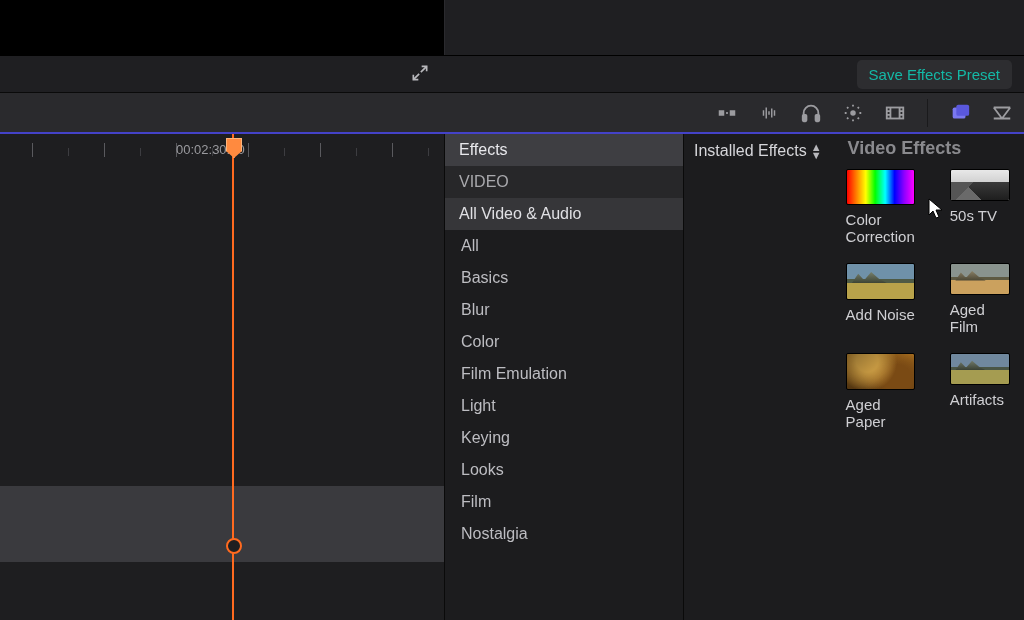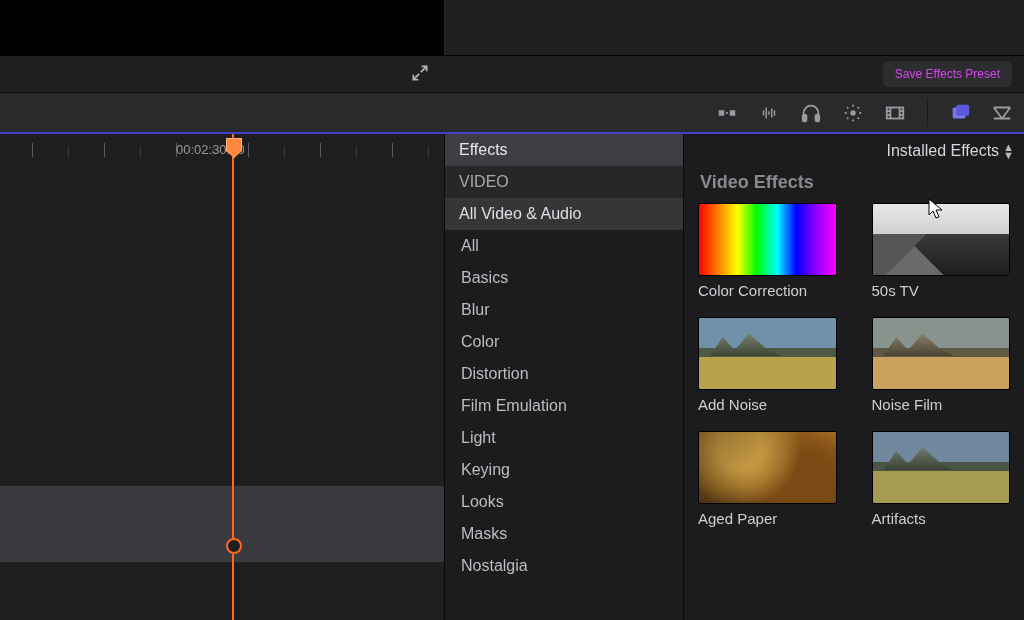--- a/index.html
+++ b/index.html
@@ -45,25 +45,25 @@
     flex: 1;
     background: #1f1f22;
     display: flex;
     justify-content: flex-end;
     align-items: center;
     padding-right: 12px;
     box-sizing: border-box;
   }
   .save-preset {
     background: #2d2d30;
-    color: #d946ef;
+    color: #14b8a6;
     border: none;
     border-radius: 5px;
     padding: 6px 12px;
-    font-size: 12px;
+    font-size: 15px;
     cursor: default;
   }
   .expand-icon svg { width: 20px; height: 20px; }
 
   
   .tools-row {
     height: 40px;
     background: #2a2a2d;
     display: flex;
     justify-content: flex-end;
@@ -149,21 +149,21 @@
   }
   .fx-row.header  { background:#3e3e42; color:#e8e8ec; font-weight:500; }
   .fx-row.selected{ background:#363639; color:#e0e0e4; }
   .fx-row.group   { color:#a9a9ad; background:#272729; font-weight:500; }
   .fx-row.item    { padding-left: 16px; }
 
   
   .fx-panel {
     flex:1;
     background:#1c1c1e;
-    display:flex; flex-direction:column;
+    display:flex; flex-direction:row;
     border-left:1px solid #0a0a0a;
   }
   .fx-panel-top {
     height:34px; display:flex; align-items:center; justify-content:flex-end;
     padding: 0 10px; color:#d6d6da; font-size:16px; font-weight:500;
     cursor:pointer;
   }
   .sort-arrows { margin-left:4px; font-size:11px; line-height:8px; color:#b8b8bc; }
   .fx-scroll { flex:1; overflow:auto; padding: 0 14px 10px 14px; }
   .fx-section-title { color:#8a8a8e; font-size:18px; font-weight:600; margin:4px 0 10px 2px; }
@@ -324,26 +324,25 @@
 
   <div class="fx-list">
     <div class="fx-row header">Effects</div>
     <div class="fx-row group">VIDEO</div>
     <div class="fx-row selected">All Video &amp; Audio</div>
     <div id="fx-items">
         <div class="fx-row item">All</div>
         <div class="fx-row item">Basics</div>
         <div class="fx-row item">Blur</div>
         <div class="fx-row item">Color</div>
-        <div class="fx-row item">Distortion</div>
         <div class="fx-row item">Film Emulation</div>
         <div class="fx-row item">Light</div>
         <div class="fx-row item">Keying</div>
         <div class="fx-row item">Looks</div>
-        <div class="fx-row item">Masks</div>
+        <div class="fx-row item">Film</div>
         <div class="fx-row item">Nostalgia</div>
       </div>
   </div>
 
   <div class="fx-panel">
     <div class="fx-panel-top">
       <span>Installed Effects</span>
       <span class="sort-arrows">▲<br>▼</span>
     </div>
     <div class="fx-scroll">
@@ -356,21 +355,21 @@
           <div class="fx-card">
             <div class="thumb bw-mtn"></div>
             <div class="fx-label">50s TV</div>
           </div>
           <div class="fx-card">
             <div class="thumb landscape"></div>
             <div class="fx-label">Add Noise</div>
           </div>
           <div class="fx-card">
             <div class="thumb landscape warm"></div>
-            <div class="fx-label">Noise Film</div>
+            <div class="fx-label">Aged Film</div>
           </div>
           <div class="fx-card">
             <div class="thumb aged-paper"></div>
             <div class="fx-label">Aged Paper</div>
           </div>
           <div class="fx-card">
             <div class="thumb landscape cool"></div>
             <div class="fx-label">Artifacts</div>
           </div>
         </div>

